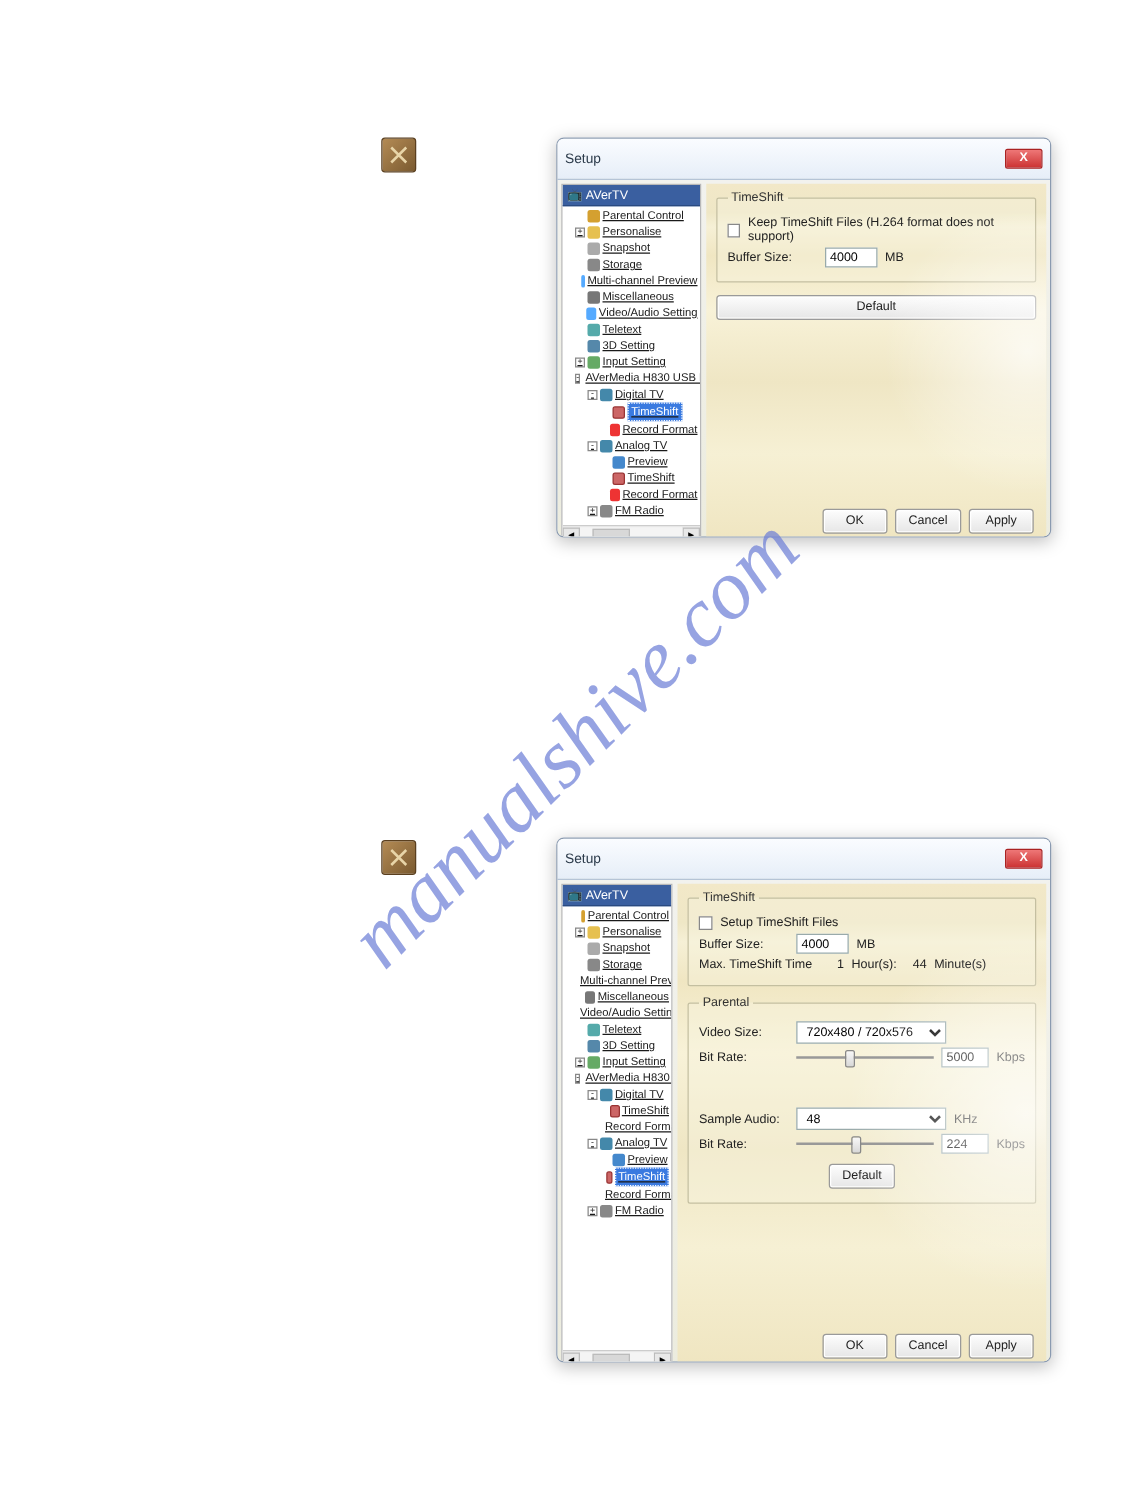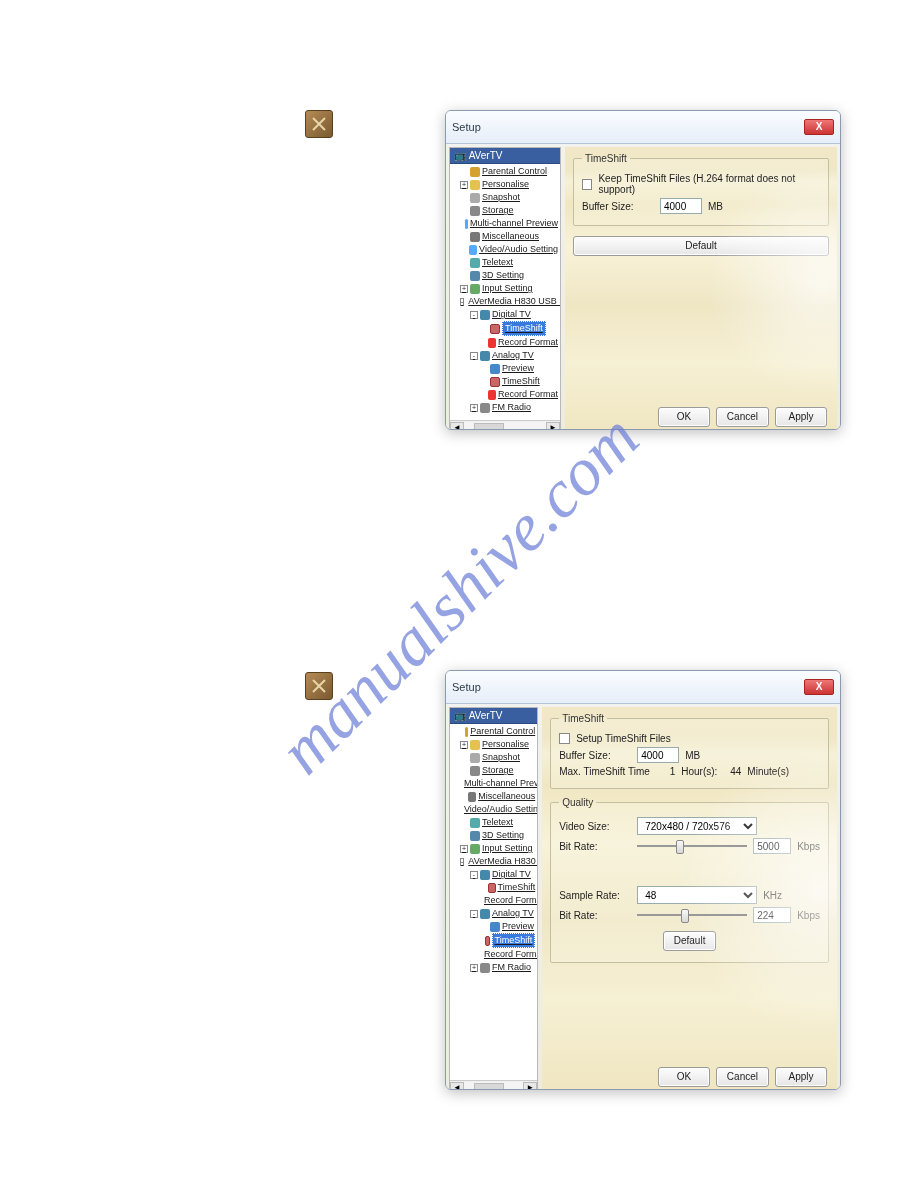--- a/index.html
+++ b/index.html
@@ -495,39 +495,39 @@
         <div class="row">
           <label style="min-width:92px">Max. TimeShift Time</label>
           <span style="width:18px;text-align:right">1</span>
           <span>Hour(s):</span>
           <span style="width:18px;text-align:right">44</span>
           <span>Minute(s)</span>
         </div>
       </fieldset>
 
       <fieldset style="flex:0 0 auto;">
-        <legend>Quality</legend>
+        <legend>Parental</legend>
         <div class="row">
           <label>Video Size:</label>
           <select style="width:120px">
             <option>720x480 / 720x576</option>
           </select>
         </div>
         <div class="row">
           <label>Bit Rate:</label>
           <div class="slider">
             <div class="track"></div>
               <div class="thumb" style="left:35%"></div>
           </div>
           <input type="text" class="num" style="width: 38px;" value="5000">
           <span>Kbps</span>
         </div>
         <div style="height:26px"></div>
         <div class="row">
-          <label>Sample Rate:</label>
+          <label>Sample Audio:</label>
           <select style="width:120px">
             <option>48</option>
           </select>
           <span>KHz</span>
         </div>
         <div class="row">
           <label>Bit Rate:</label>
           <div class="slider">
             <div class="track"></div>
               <div class="thumb" style="left:40%"></div>

